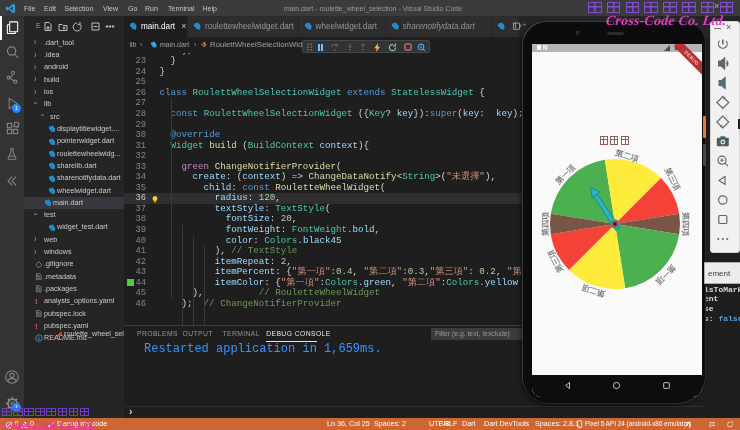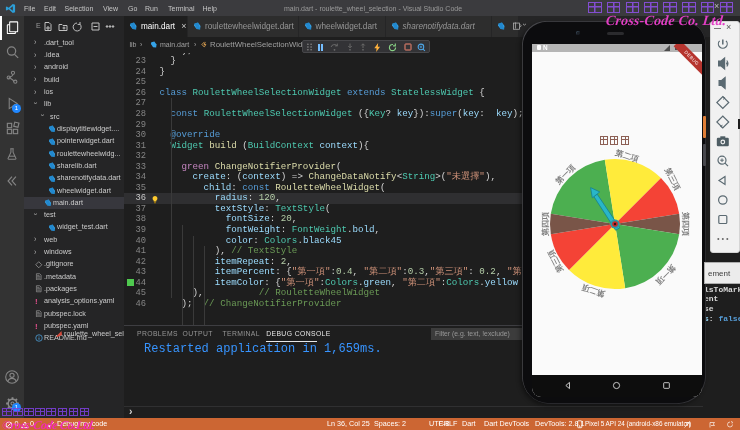--- a/index.html
+++ b/index.html
@@ -447,21 +447,21 @@
   <svg class="it" style="left:47px;top:2.5px" width="8" height="8" viewBox="0 0 16 16" fill="#fff">
         <path d="M13 2 6 9l-3-1-1 2 4 4 2-1-1-3 7-7Z"></path>
       </svg>
   <span class="it" style="left:57px">Debug my code</span>
   <span class="it" style="left:327px">Ln 36, Col 25</span>
   <span class="it" style="left:374px">Spaces: 2</span>
   <span class="it" style="left:429px">UTF-8</span>
   <span class="it" style="left:438.5px">CRLF</span>
   <span class="it" style="left:462px">Dart</span>
   <span class="it" style="left:484px">Dart DevTools</span>
-  <span class="it" style="left:535px">DevTools: 2.8.1</span>
+  <span class="it" style="left:535px">Spaces: 2.8.1</span>
   <svg class="it" style="left:577px;top:2px" width="5.5" height="8.5" viewBox="0 0 8 12" fill="none" stroke="#fff" stroke-width="1.2">
         <rect x="1" y="1" width="6" height="10" rx="1"></rect>
         <path d="M3 9.5h2"></path>
       </svg>
   <span class="it" style="left:585px;font-size:6.4px">Pixel 5 API 24 (android-x86 emulator)</span>
   <svg class="it" style="left:683px;top:2.5px" width="8" height="8" viewBox="0 0 16 16" fill="none" stroke="#fff" stroke-width="1.4">
         <path d="M3 13 13 3M4 3h9v9"></path>
       </svg>
   <svg class="it" style="left:709px;top:2.5px" width="8" height="8" viewBox="0 0 16 16" fill="none" stroke="#fff" stroke-width="1.3">
         <path d="M2 13V3h9l-2.5 3L11 9H4"></path>

